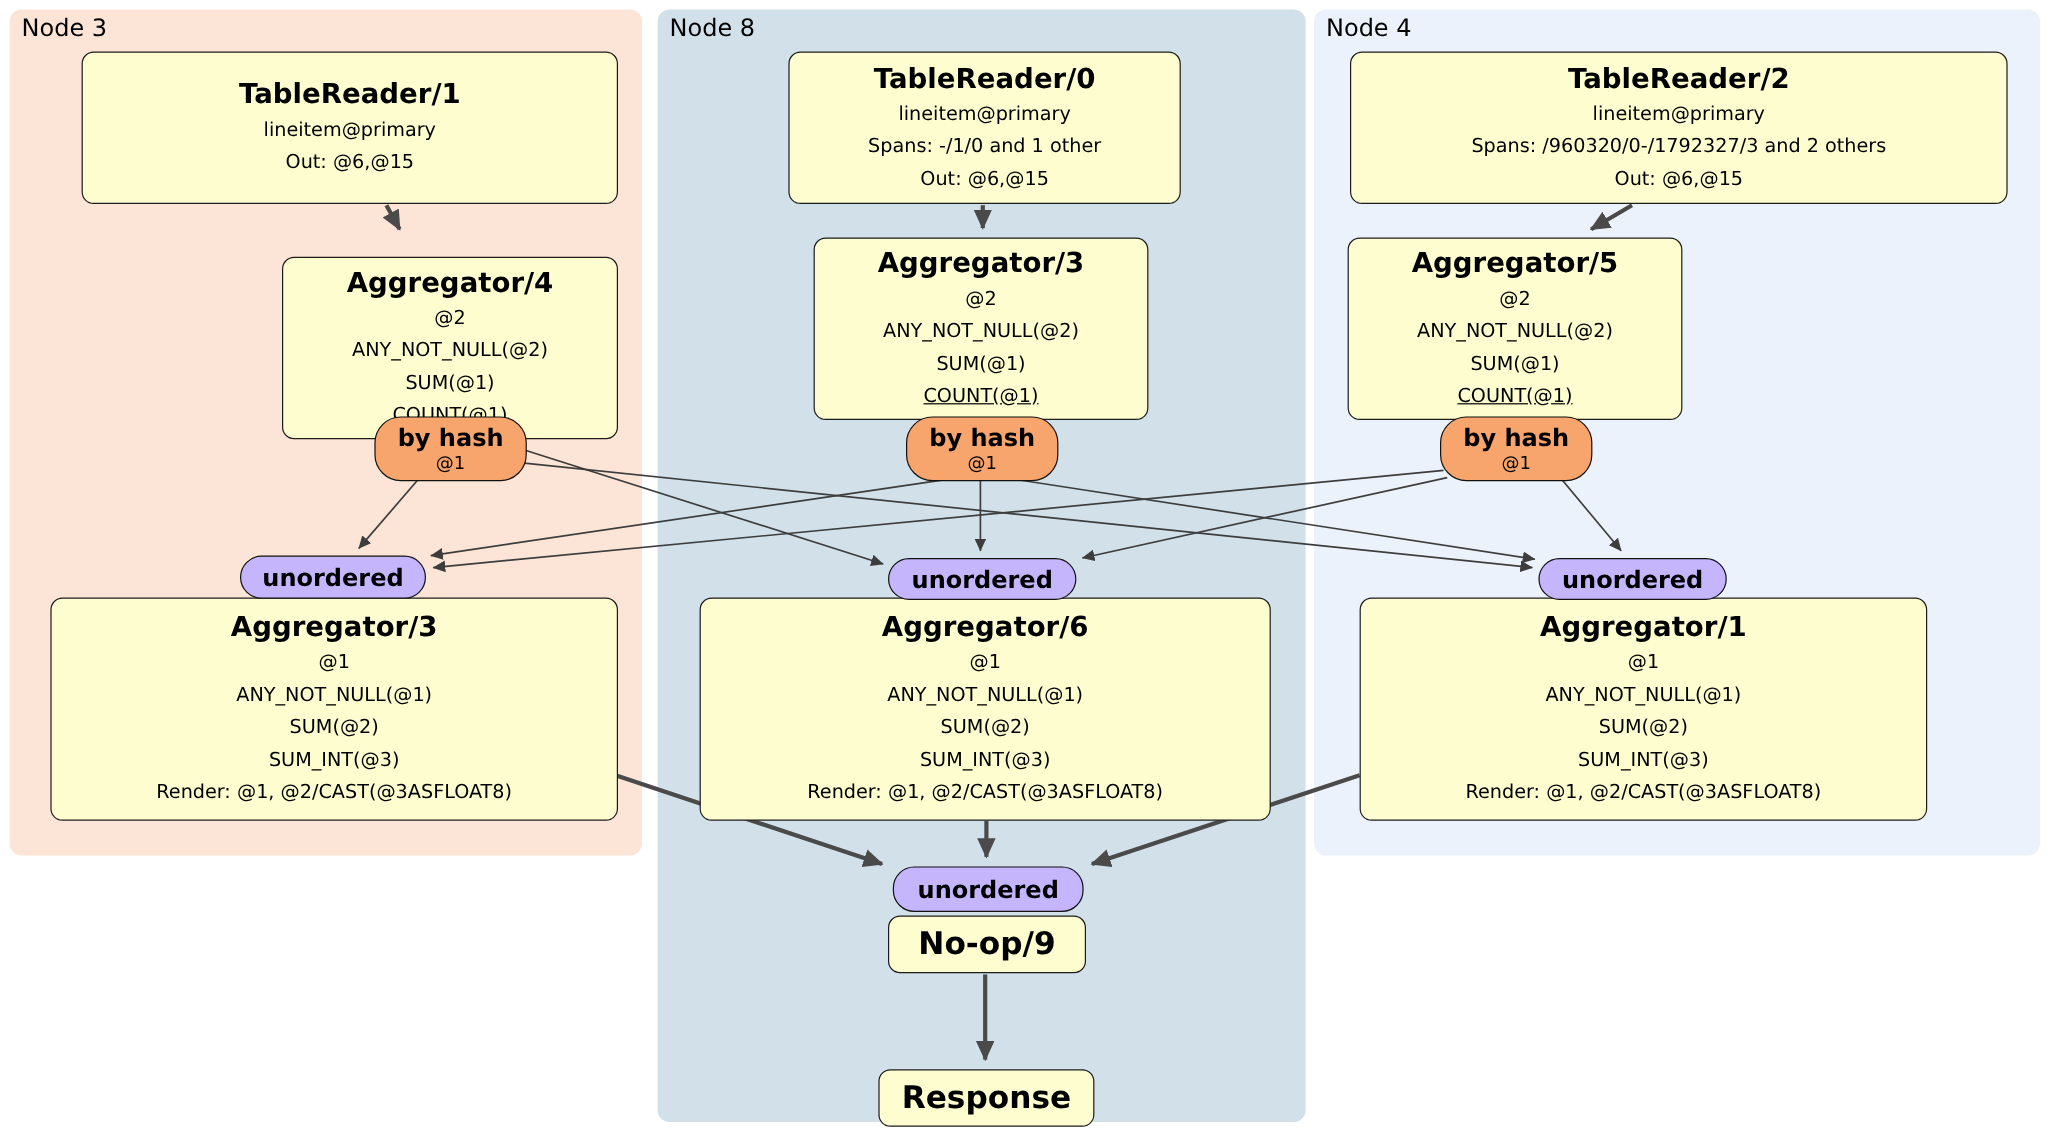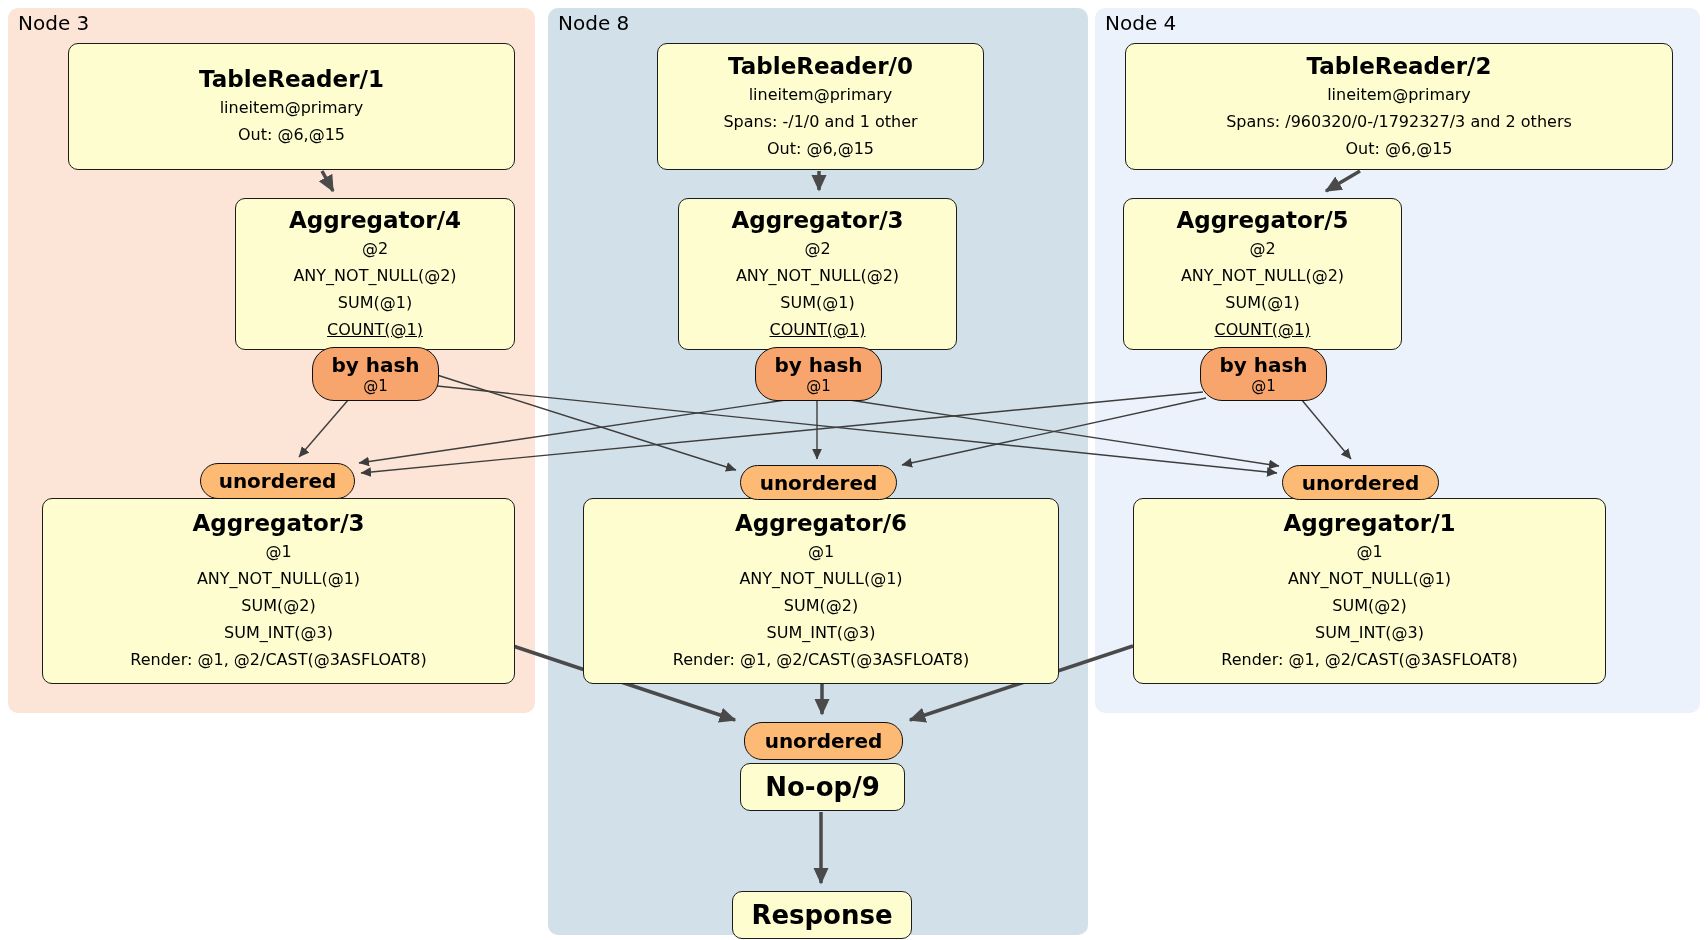--- a/index.html
+++ b/index.html
@@ -27,21 +27,21 @@
 
   .router {
     position:absolute; background:#f7a56c; border:1.6px solid #111;
     border-radius:22px; display:flex; flex-direction:column;
     align-items:center; justify-content:center; text-align:center; z-index:4;
   }
   .router-label  { font-weight:bold; font-size:20px; line-height:23px; }
   .router-detail { font-size:15px; line-height:18px; }
 
   .stream {
-    position:absolute; background:#fdba74; border:1.6px solid #111;
+    position:absolute; background:#c4b5fd; border:1.6px solid #111;
     border-radius:18px; display:flex; align-items:center; justify-content:center;
     font-weight:bold; font-size:20px; z-index:4; white-space:nowrap;
   }
   .sinkbox {
     position:absolute; background:#fdfdd0; border:1.6px solid #1c1c1c;
     border-radius:10px; display:flex; align-items:center; justify-content:center;
     font-weight:bold; font-size:26px; z-index:4; white-space:nowrap;
   }
 </style>
 </head>
@@ -90,21 +90,21 @@
       <path d="M1206,398 L902,465" marker-end="url(#aht)"></path>
       <path d="M1301,399 L1351,459" marker-end="url(#aht)"></path>
     </g>
   </svg>
 
   <div class="proc" style="left:68px;top:43px;width:445px;height:125px">
     <div class="proc-title">TableReader/1</div>
     <div class="proc-line">lineitem@primary</div>
     <div class="proc-line">Out: @6,@15</div>
   </div>
-  <div class="proc" style="left:235px;top:198px;width:278px;height:150px">
+  <div class="proc" style="left:235px;top:214px;width:278px;height:150px">
     <div class="proc-title">Aggregator/4</div>
     <div class="proc-line">@2</div>
     <div class="proc-line">ANY_NOT_NULL(@2)</div>
     <div class="proc-line">SUM(@1)</div>
     <div class="proc-line underlined">COUNT(@1)</div>
   </div>
   <div class="router" style="left:312px;top:347px;width:125px;height:52px">
     <div class="router-label">by hash</div>
     <div class="router-detail">@1</div>
   </div>

